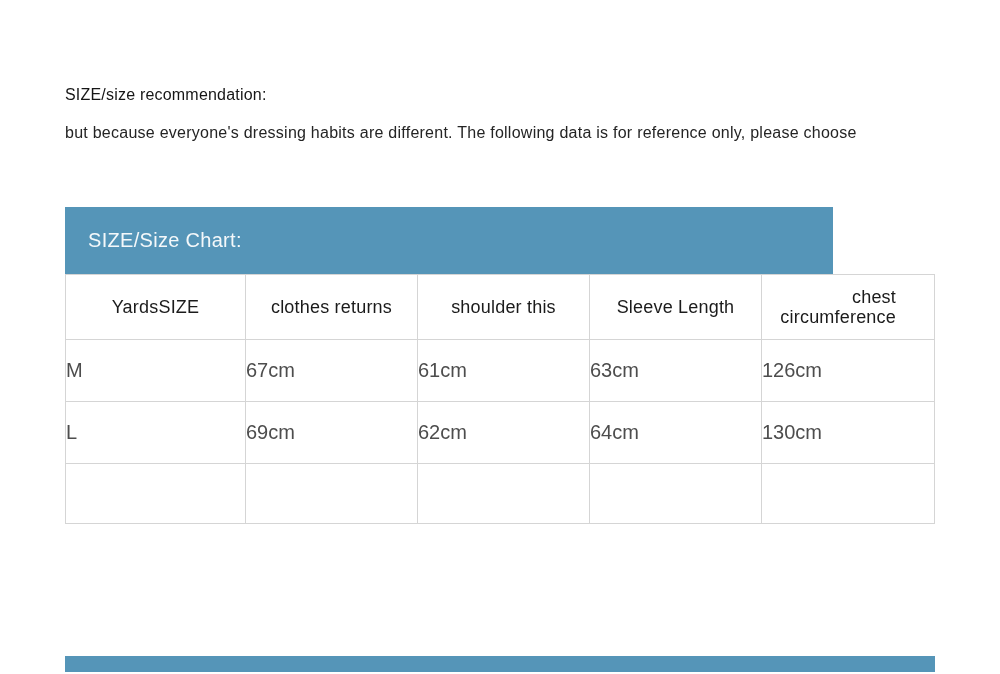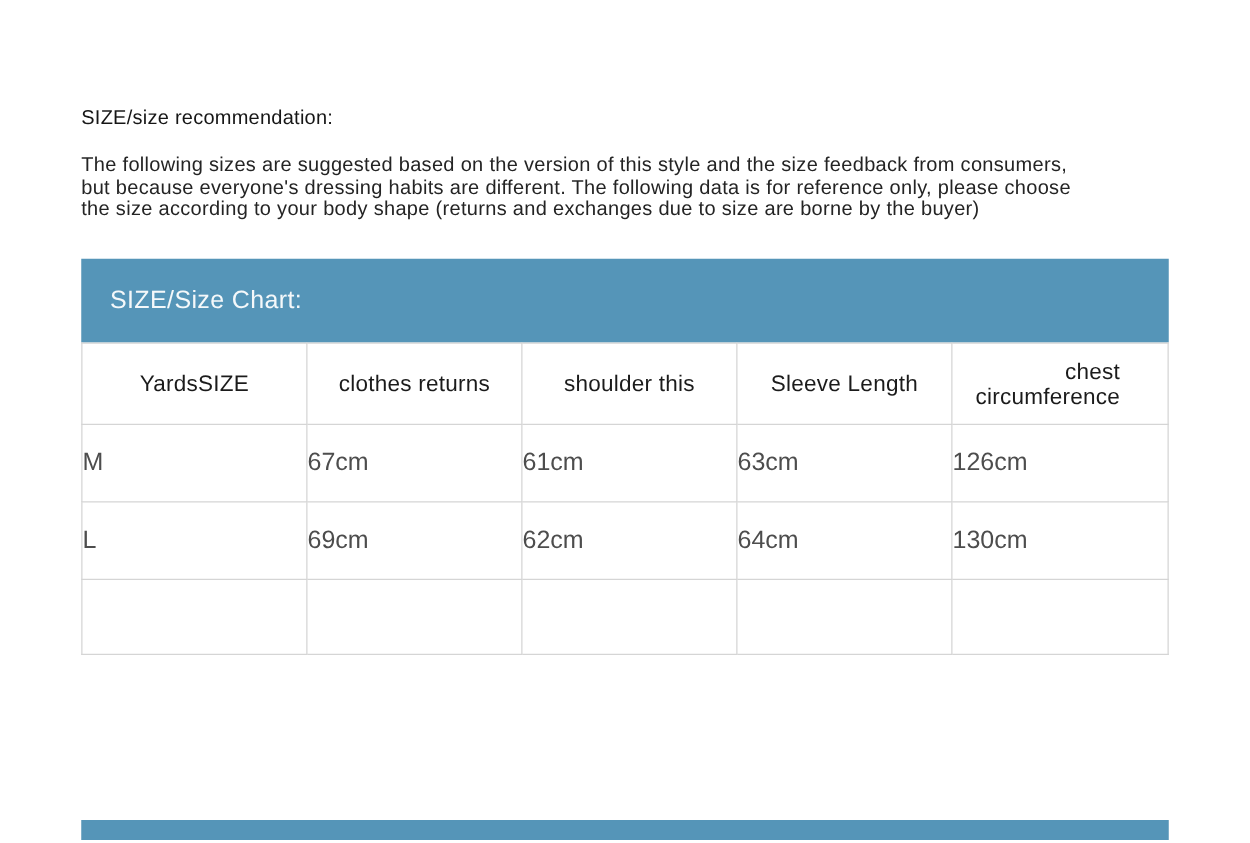--- a/index.html
+++ b/index.html
@@ -29,21 +29,21 @@
     letter-spacing: 0.25px;
   }
   .description .line {
     white-space: nowrap;
     line-height: 17.5px;
   }
   .chart-banner {
     position: absolute;
     left: 65px;
     top: 207px;
-    width: 870px;
+    width: 768px;
     height: 67px;
     background: #5595b8;
     box-sizing: border-box;
     display: flex;
     align-items: center;
     padding-left: 23px;
   }
   .chart-banner .banner-label {
     color: #f4f8fa;
     font-size: 20px;
@@ -95,23 +95,21 @@
   }
 </style>
 </head>
 <body>
 
 <div id="page">
 
   <div class="section-title">SIZE/size recommendation:</div>
 
   <div class="description">
-    <div class="line">The following sizes are suggested based on the version of this style and the size feedback from consumers,</div>
     <div class="line">but because everyone's dressing habits are different. The following data is for reference only, please choose</div>
-    <div class="line">the size according to your body shape (returns and exchanges due to size are borne by the buyer)</div>
   </div>
 
   <div class="chart-banner">
     <span class="banner-label">SIZE/Size Chart:</span>
   </div>
 
   <table class="size-table">
     <colgroup>
       <col style="width:180px">
       <col style="width:172px">

